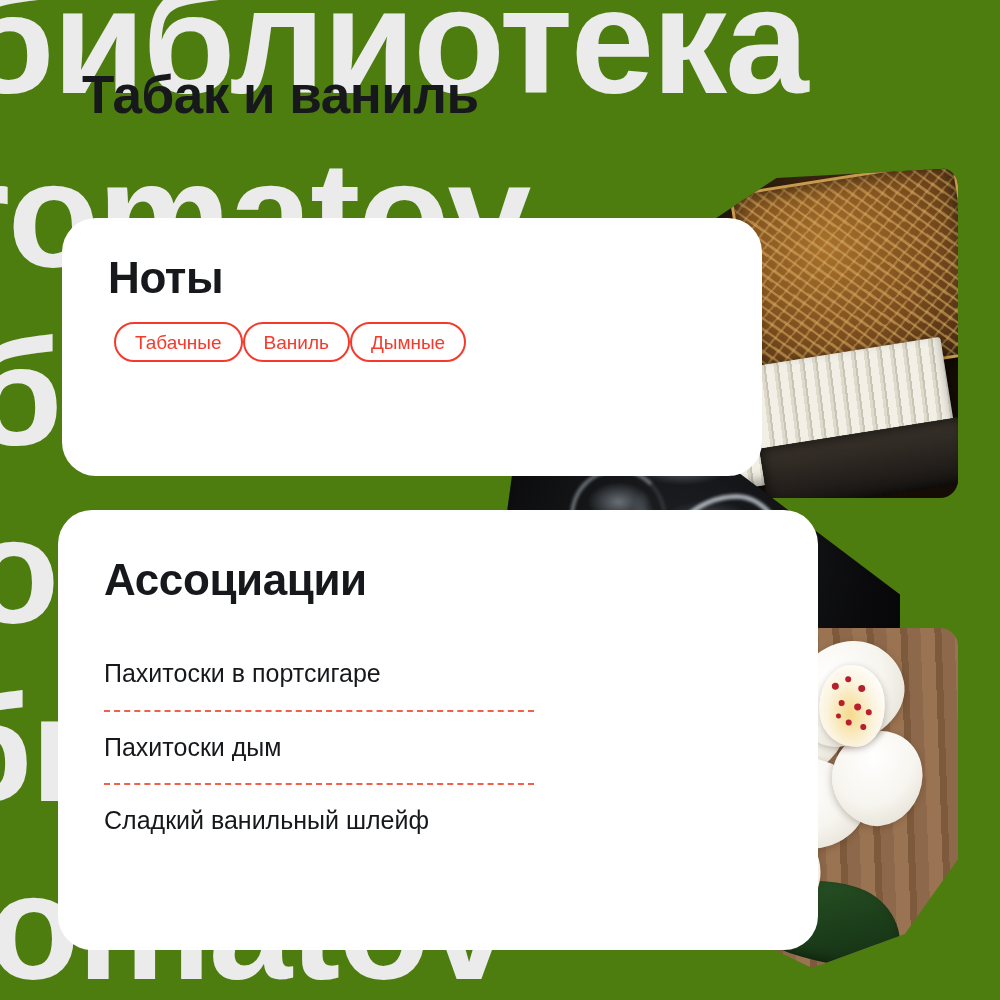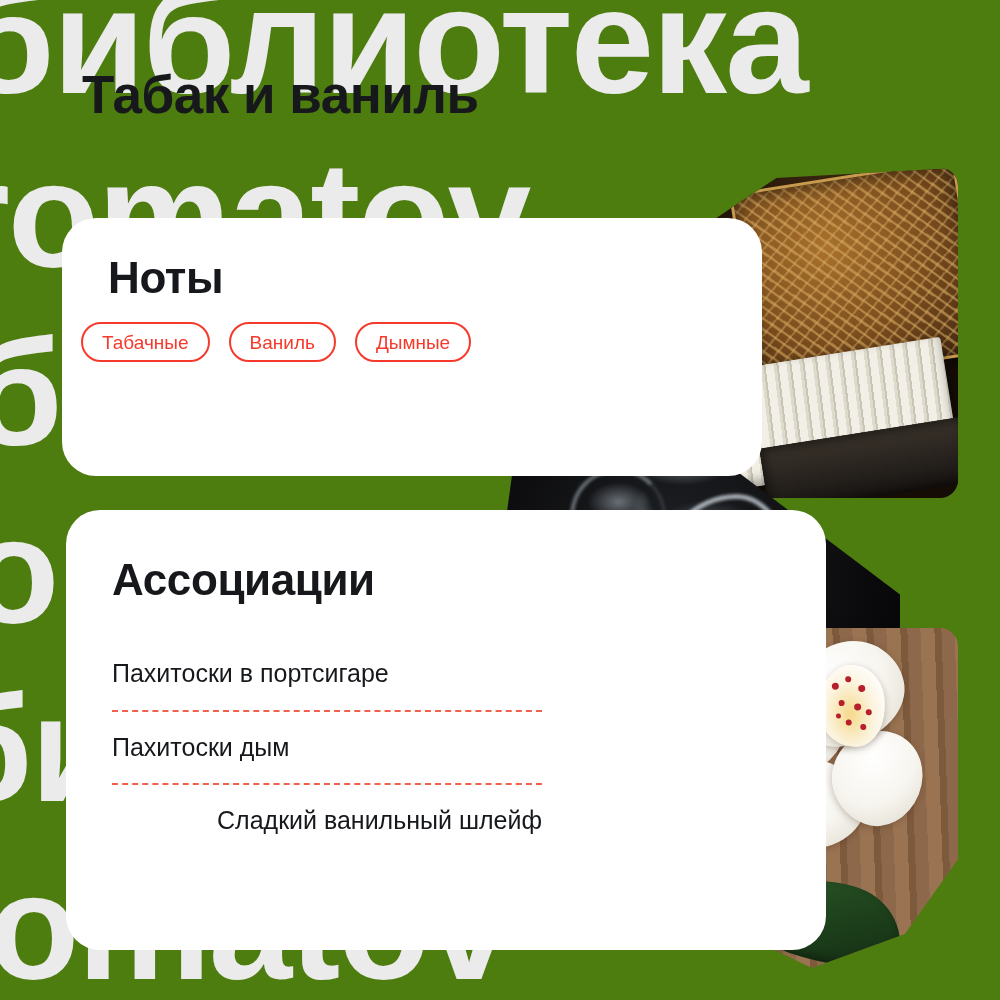--- a/index.html
+++ b/index.html
@@ -239,21 +239,21 @@
     border-radius: 34px;
     z-index: 2;
   }
   .card-notes {
     left: 62px;
     top: 218px;
     width: 700px;
     height: 258px;
   }
   .card-assoc {
-    left: 66px;
+    left: 58px;
     top: 510px;
     width: 760px;
     height: 440px;
   }
 
   
   .page-title {
     position: absolute;
     left: 66px;
     top: 50px;
@@ -274,24 +274,24 @@
     color: #16181c;
     margin: 12px;
     line-height: 1;
   }
   .notes-heading  { left: 34px; top: 26px; }
   .assoc-heading  { left: 34px; top: 36px; }
 
   
   .tag-row {
     position: absolute;
-    left: 19px;
+    left: 52px;
     top: 104px;
     display: flex;
-    gap: 19px;
+    gap: 0;
     align-items: flex-end;
   }
   .tag {
     display: inline-flex;
     align-items: center;
     justify-content: center;
     height: 40px;
     padding: 0 19px;
     border: 2px solid #f53a2c;
     border-radius: 999px;
@@ -318,21 +318,21 @@
     font-size: 25px;
     font-weight: 400;
     color: #16181c;
     line-height: 1.26;
     padding: 0 0 20px 0;
   }
   .assoc-item + .assoc-item {
     padding-top: 20px;
     border-top: 2px dashed #f0604a;
   }
-  .assoc-item:last-child { padding-bottom: 0; text-align: right; }
+  .assoc-item:last-child { padding-bottom: 0; }
 </style>
 </head>
 <body>
 
 <div class="page">
 
   <div class="watermark-layer">
     <div class="wm wm-1">библиотека</div>
     <div class="wm wm-2">aromatov</div>
     <div class="wm wm-3">библиотека</div>

